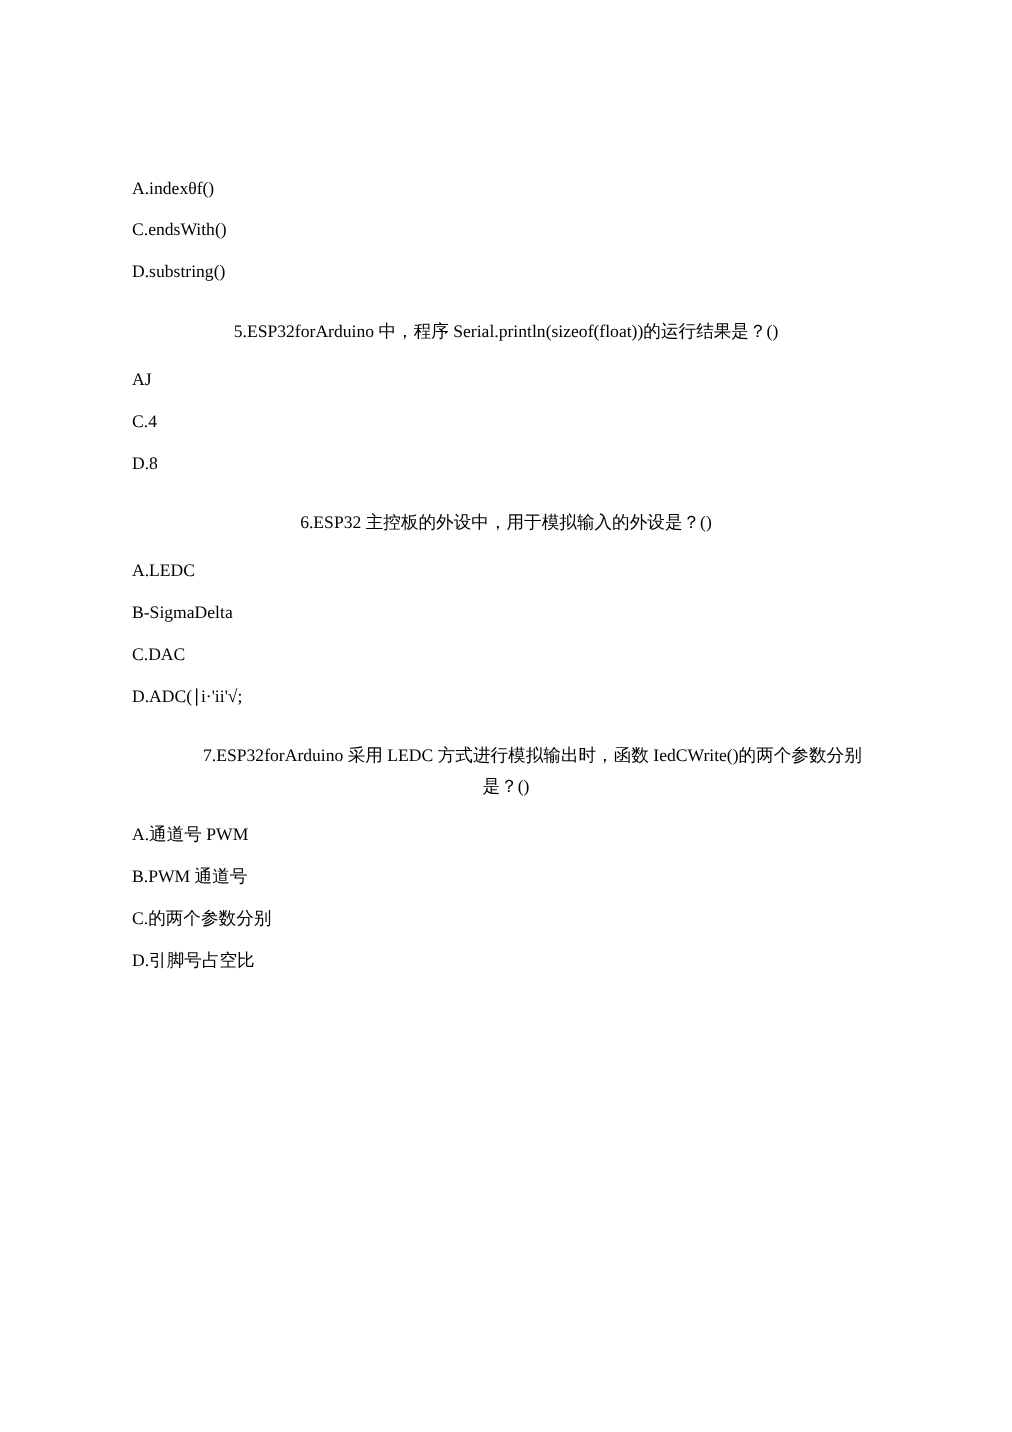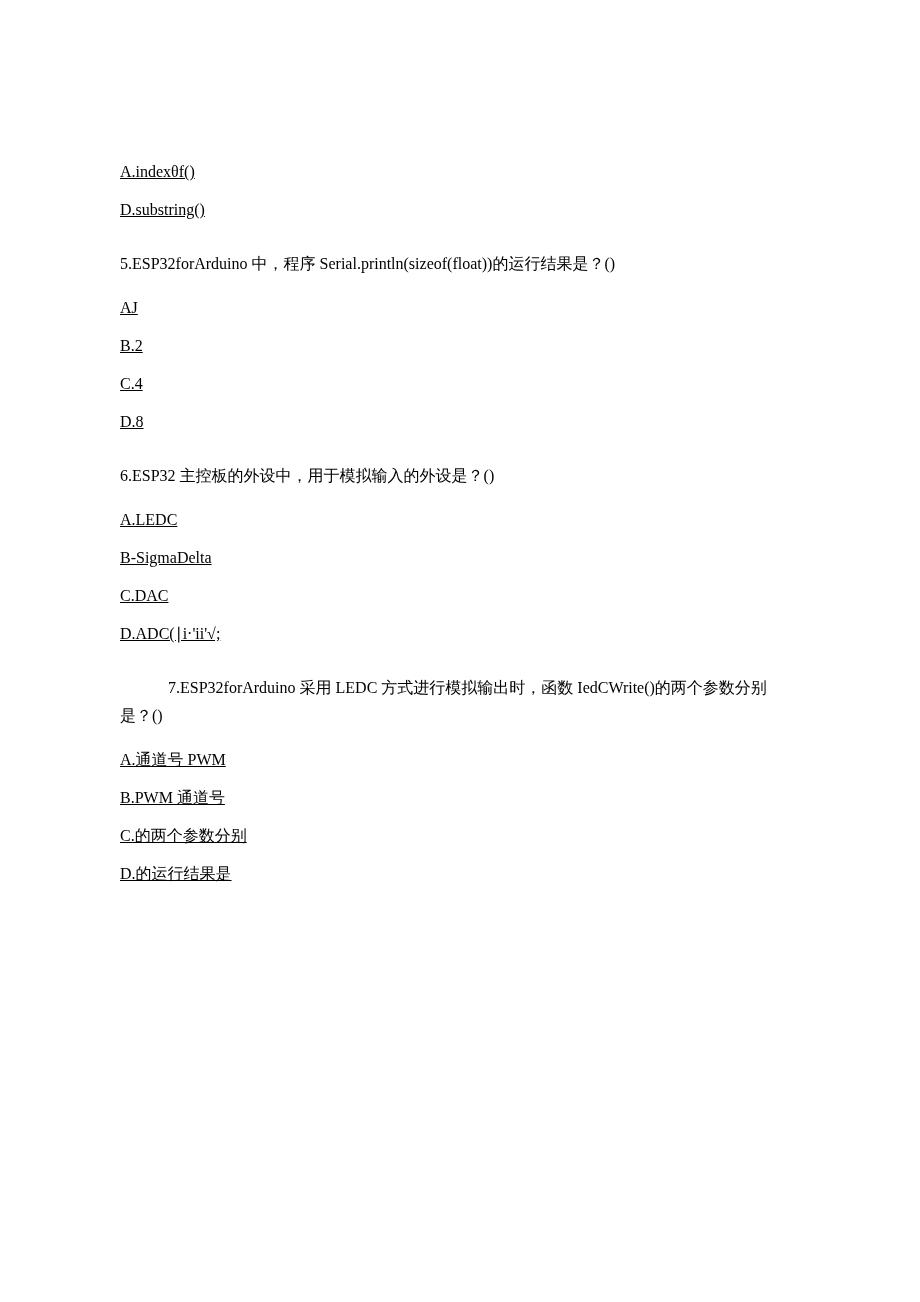--- a/index.html
+++ b/index.html
@@ -12,60 +12,60 @@
       min-height: 1302px;
       background: #ffffff;
       font-family: "Times New Roman", "SimSun", serif;
       font-size: 16px;
       color: #000000;
       padding: 160px 120px 100px 120px;
       line-height: 1.5;
     }
     .option-group {
       margin-bottom: 30px;
-      text-decoration: underline;
     }
     .option {
       margin-bottom: 14px;
     }
     .question {
       margin-bottom: 20px;
       margin-top: 30px;
+      text-align: center;
     }
     .question-cont {
       margin-bottom: 4px;
       margin-left: 48px;
     }
   </style>
 </head>
 <body>
 
 <div class="option-group">
   <div class="option">A.indexθf()</div>
+  <div class="option">C.endsWith()</div>
   <div class="option">D.substring()</div>
 </div>
 
 <div class="question">5.ESP32forArduino 中，程序 Serial.println(sizeof(float))的运行结果是？()</div>
 <div class="option-group">
   <div class="option">AJ</div>
-  <div class="option">B.2</div>
   <div class="option">C.4</div>
   <div class="option">D.8</div>
 </div>
 
 <div class="question">6.ESP32 主控板的外设中，用于模拟输入的外设是？()</div>
 <div class="option-group">
   <div class="option">A.LEDC</div>
   <div class="option">B-SigmaDelta</div>
   <div class="option">C.DAC</div>
   <div class="option">D.ADC(∣i·'ii'√;</div>
 </div>
 
 <div class="question">
   <div class="question-cont">7.ESP32forArduino 采用 LEDC 方式进行模拟输出时，函数 IedCWrite()的两个参数分别</div>
   <div>是？()</div>
 </div>
 <div class="option-group">
   <div class="option">A.通道号 PWM</div>
   <div class="option">B.PWM 通道号</div>
   <div class="option">C.的两个参数分别</div>
-  <div class="option">D.的运行结果是</div>
+  <div class="option">D.引脚号占空比</div>
 </div>
 
 </body></html>

